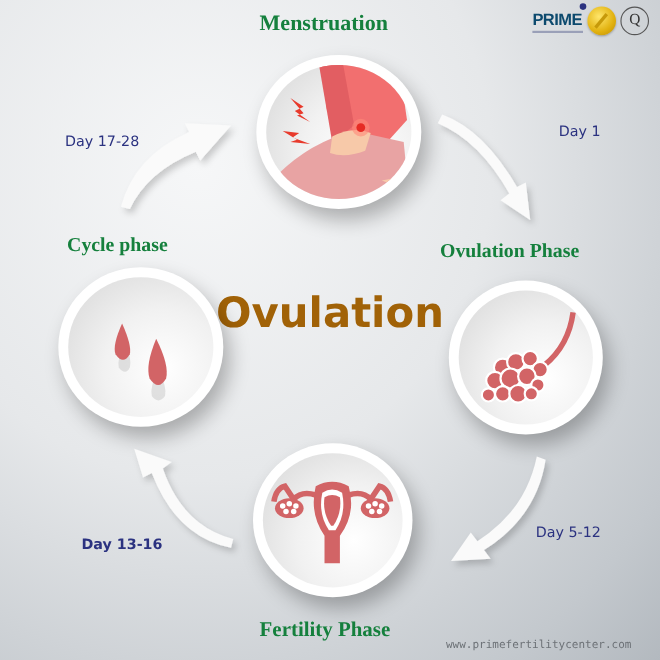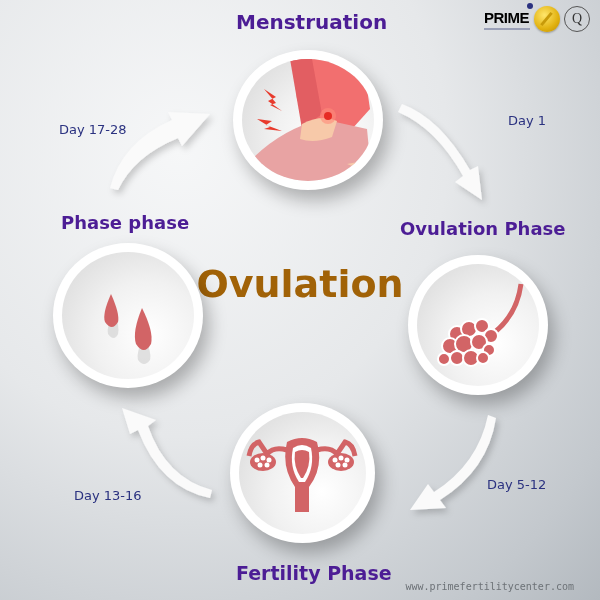--- a/index.html
+++ b/index.html
@@ -1,56 +1,56 @@
 <!DOCTYPE html>
 <html><head>
 <meta charset="utf-8">
 <style>
   html,body{margin:0;padding:0;}
   body{width:600px;height:600px;overflow:hidden;position:relative;
     background:radial-gradient(ellipse at 30% 25%, #f6f7f8 0%, #e6e8ea 45%, #c3c8cd 85%, #b3b9bf 100%);
     font-family:"DejaVu Sans","Liberation Sans",sans-serif;}
   .abs{position:absolute;}
-  .title{color:#4c1d95;font-weight:bold;font-size:20px;white-space:nowrap;}
+  .title{color:#15803d;font-weight:bold;font-size:20px;white-space:nowrap;font-family:Liberation Serif, serif;}
   .day{color:#2b3280;font-size:13px;white-space:nowrap;}
   .center-title{left:150px;width:300px;text-align:center;color:#a16207;font-weight:bold;font-size:38px;line-height:44px;}
   .circle{position:absolute;border-radius:50%;background:#fff;
     box-shadow:6px 10px 18px rgba(0,0,0,0.28);}
   .circle .inner{position:absolute;left:9px;top:9px;right:9px;bottom:9px;border-radius:50%;
     background:radial-gradient(circle at 65% 65%, #ffffff 0%, #f1f1f1 45%, #d6d6d6 100%);overflow:hidden;}
   .circle svg{position:absolute;left:0;top:0;}
   .arrow{position:absolute;}
   .logo{right:10px;top:6px;}
   .url{right:26px;bottom:8px;font-family:"DejaVu Sans Mono",monospace;font-size:10px;color:#6d7277;}
 </style>
 </head>
 <body>
 
 <div class="abs logo" style="display:flex;align-items:center;gap:4px;">
   <div style="position:relative;">
-    <span style="font-family:'Liberation Sans',sans-serif;font-weight:900;font-size:15px;color:#000000;letter-spacing:-0.5px;">PRIME</span>
+    <span style="font-family:'Liberation Sans',sans-serif;font-weight:900;font-size:15px;color:#0c4a6e;letter-spacing:-0.5px;">PRIME</span>
     <span style="position:absolute;right:-3px;top:-5px;width:6px;height:6px;border-radius:50%;background:#2b3280;"></span>
     <div style="height:2px;width:46px;background:#9aa0b8;margin-top:1px;"></div>
   </div>
   <div style="width:26px;height:26px;border-radius:50%;background:radial-gradient(circle at 40% 35%,#ffe66b,#e1b10f 60%,#b98a05);box-shadow:0 1px 2px rgba(0,0,0,0.3);position:relative;">
     <div style="position:absolute;left:11px;top:5px;width:3px;height:16px;background:#c79a0a;transform:rotate(40deg);"></div>
   </div>
   <div style="width:24px;height:24px;border-radius:50%;border:1px solid #555;display:flex;align-items:center;justify-content:center;font-family:'Liberation Serif',serif;font-size:14px;color:#333;">
     <span>Q</span>
   </div>
 </div>
 
 <div class="abs title" style="left:236px;top:10px;">Menstruation</div>
 <div class="abs title" style="left:400px;top:218px;font-size:18px;">Ovulation Phase</div>
 <div class="abs title" style="left:236px;top:562px;font-size:19px;">Fertility Phase</div>
-<div class="abs title" style="left:61px;top:212px;font-size:18px;">Phase phase</div>
+<div class="abs title" style="left:61px;top:212px;font-size:18px;">Cycle phase</div>
 
 <div class="abs day" style="left:476px;top:113px;margin-left:32px;">Day 1</div>
 <div class="abs day" style="left:487px;top:477px;">Day 5-12</div>
-<div class="abs day" style="left:74px;top:488px;">Day 13-16</div>
+<div class="abs day" style="left:74px;top:488px;font-weight:bold;">Day 13-16</div>
 <div class="abs day" style="left:59px;top:122px;">Day 17-28</div>
 
 <div class="abs center-title" style="top:262px;">
   <div>Ovulation</div>
 </div>
 
 <div class="circle" style="left:233px;top:50px;width:150px;height:140px;">
   <div class="inner">
     <svg width="132" height="122" viewBox="0 0 132 122">
       <path d="M50 -5 L120 -5 L128 50 L110 70 L70 75 L55 40 Z" fill="#f26f6f"></path>

